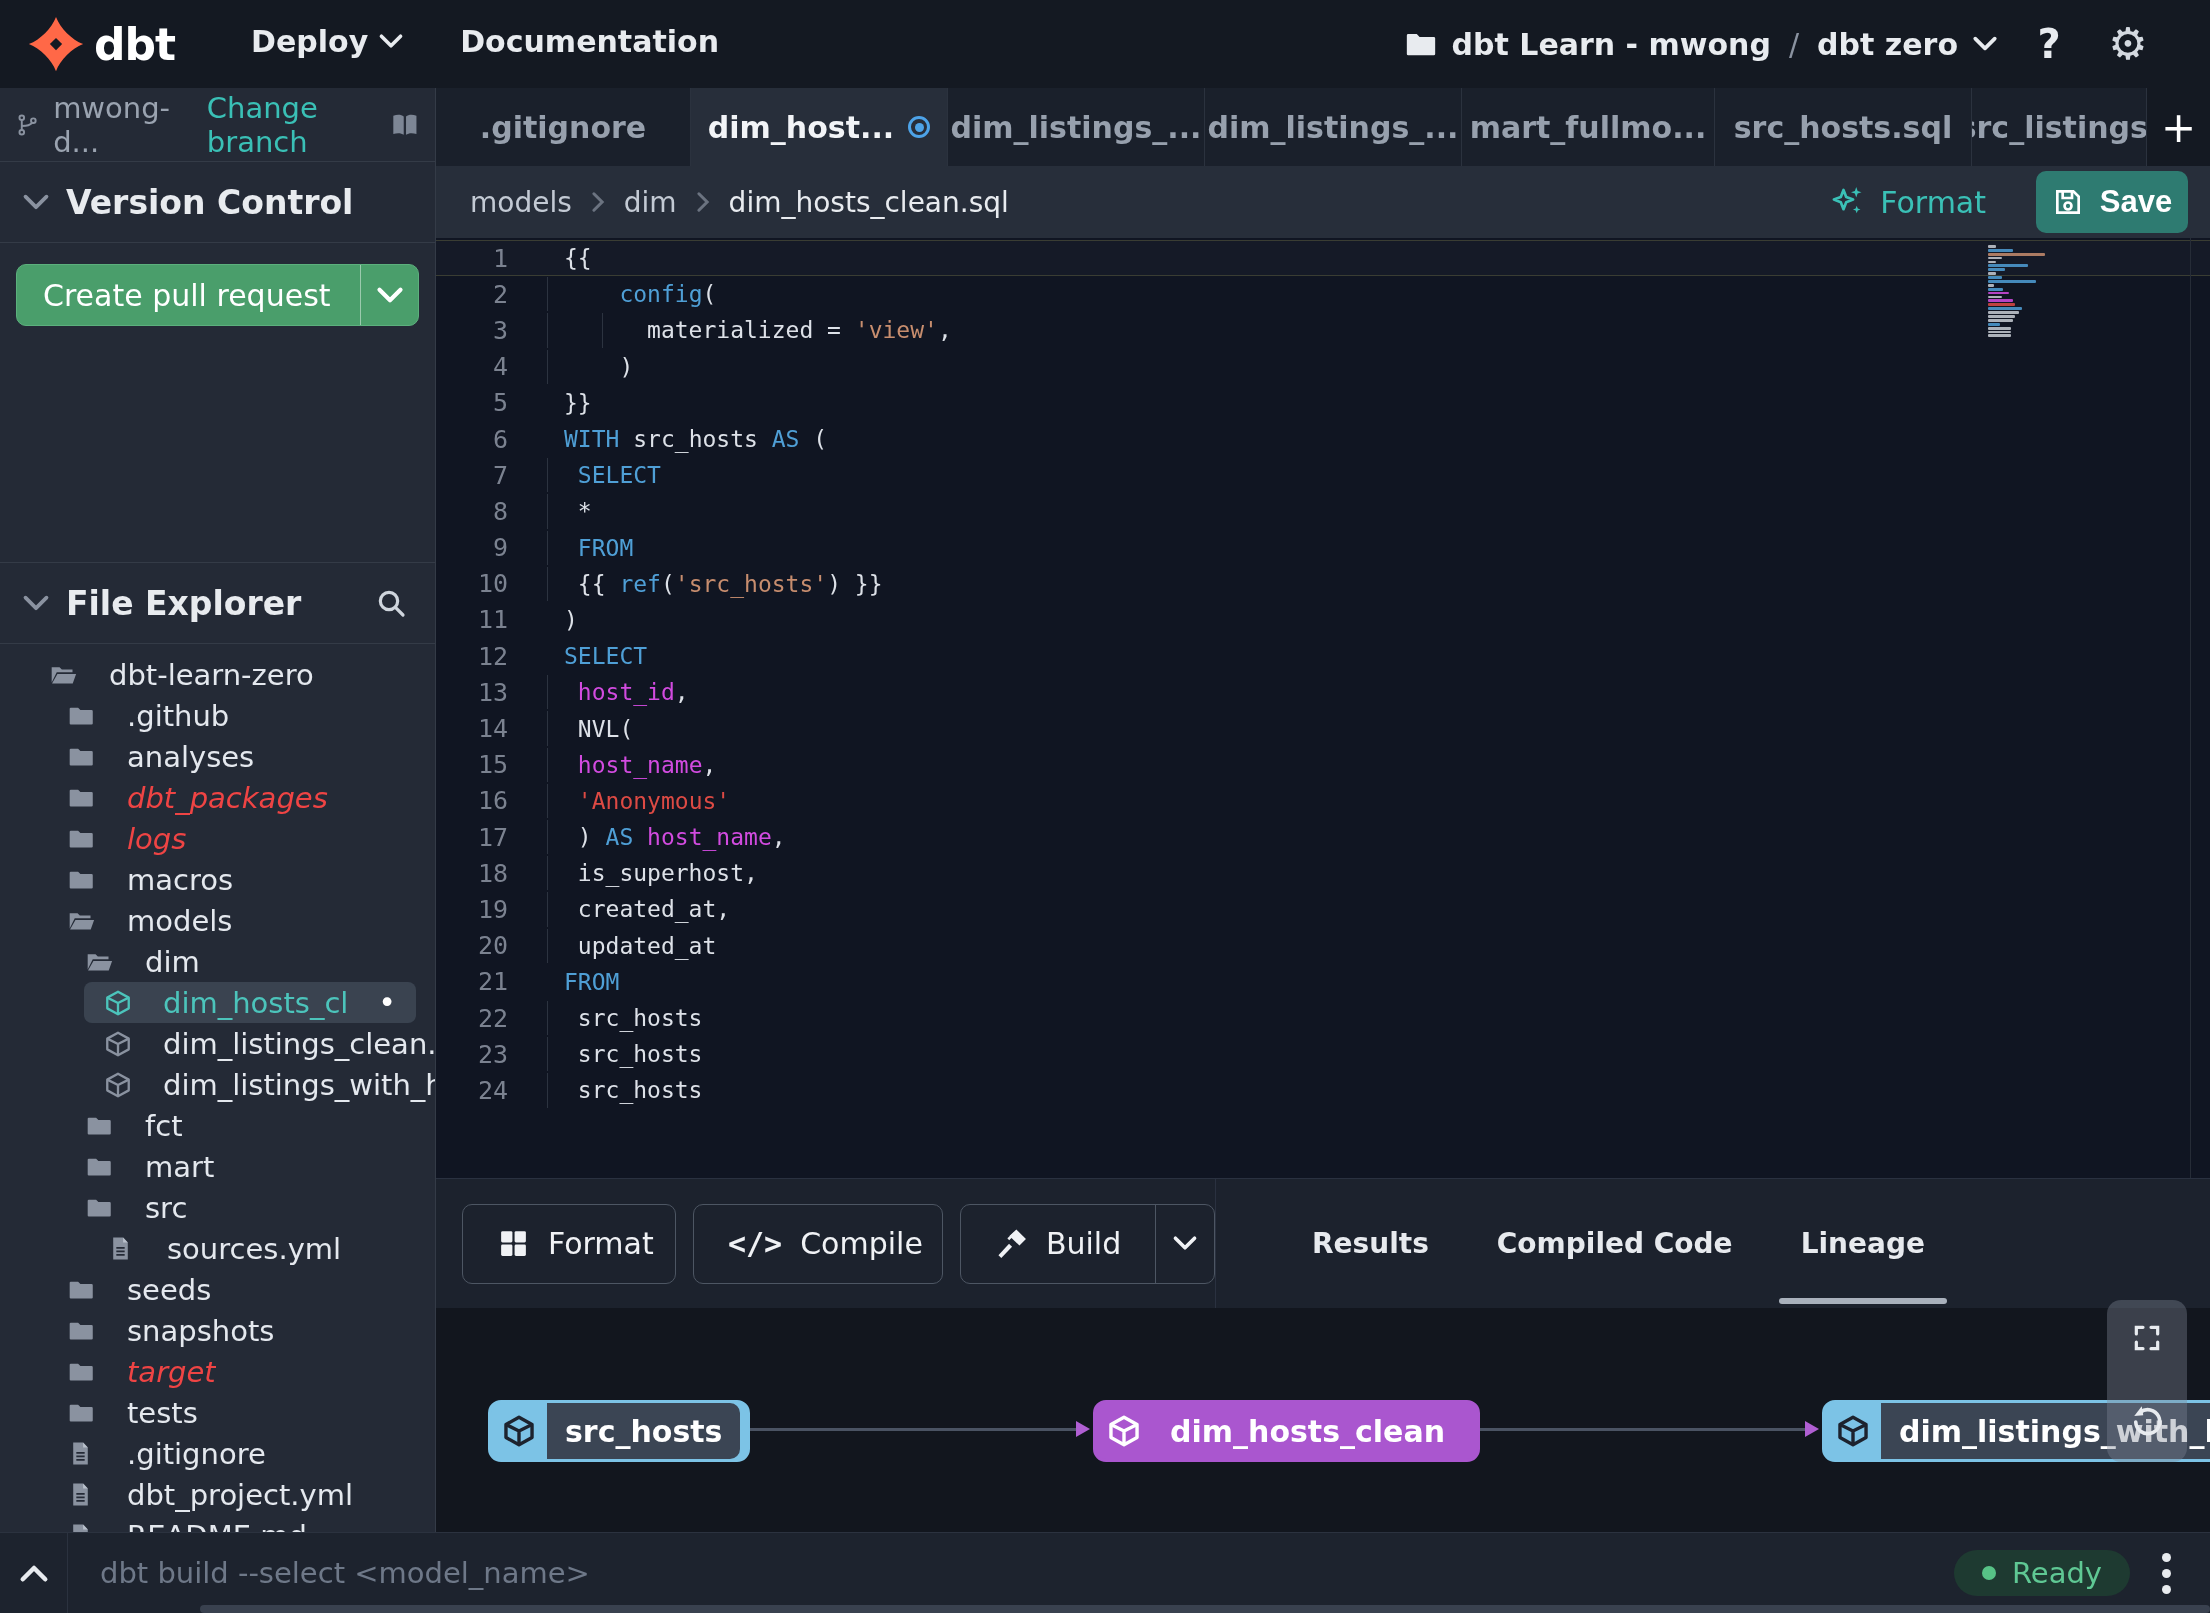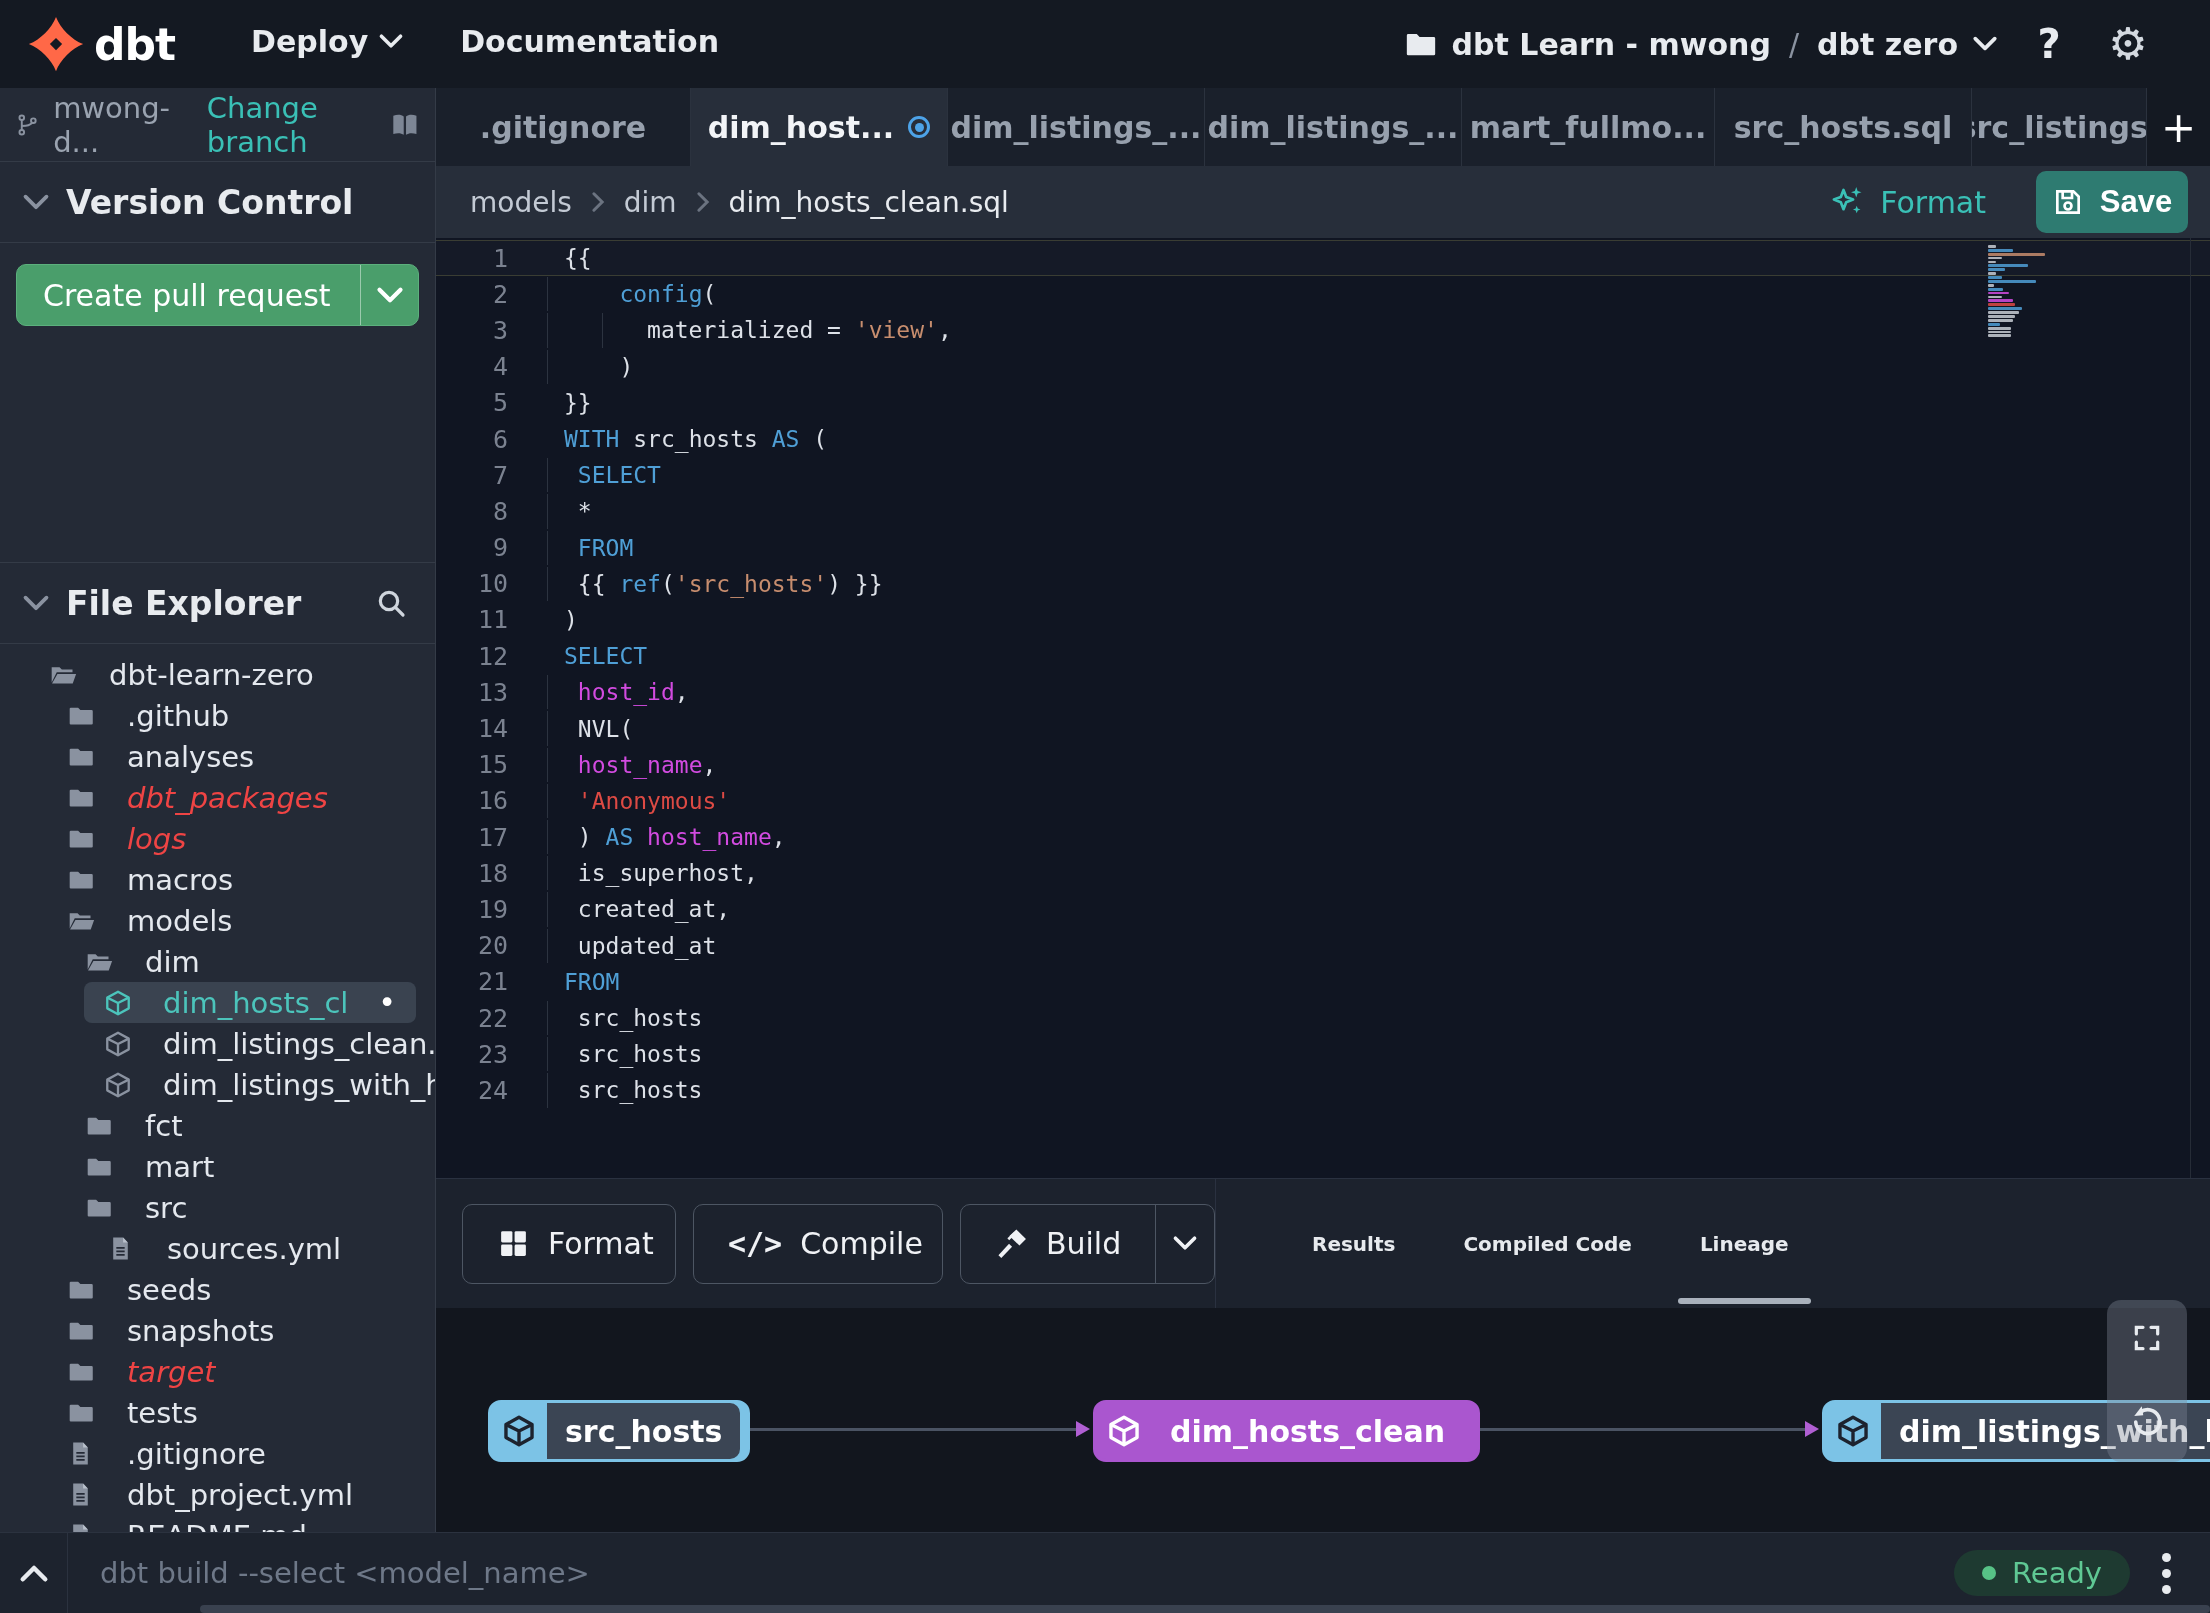--- a/index.html
+++ b/index.html
@@ -86,21 +86,21 @@
   .vrule { position:absolute; left:1754px; top:0; bottom:0; width:1px; background:#262c37; }
 
   
   .panel-head { height:130px; flex:none; background:#1c222d; border-top:1px solid #2a3140; display:flex; align-items:stretch; }
   .pbtns { width:780px; flex:none; display:flex; align-items:center; gap:17px; padding-left:26px; border-right:1px solid #2a3140; }
   .pbtn { height:80px; display:flex; align-items:stretch; border:1px solid #4d5663; border-radius:10px;
     color:#f0f2f5; cursor:pointer; background:transparent; overflow:hidden; }
   .pbtn-main { display:flex; align-items:center; gap:18px; padding:0 34px; font-size:30px; }
   .pbtn-chev { width:74px; border-left:1px solid #4d5663; display:flex; align-items:center; justify-content:center; }
   .ptabs { display:flex; align-items:stretch; margin-left:62px; }
-  .ptab { display:flex; align-items:center; padding:0 34px; font-size:20px; font-weight:bold; color:#e7eaee; cursor:pointer; position:relative; }
+  .ptab { display:flex; align-items:center; padding:0 34px; font-size:28px; font-weight:bold; color:#e7eaee; cursor:pointer; position:relative; }
   .ptab.active::after { content:""; position:absolute; left:12px; right:12px; bottom:4px; height:6px; background:#a9b1bc; border-radius:3px; }
   .codeglyph { font-family:"DejaVu Sans Mono",monospace; font-weight:bold; font-size:30px; }
 
   
   .canvas { height:224px; flex:none; background:#12161e; position:relative; }
   .lnode { position:absolute; top:92px; height:62px; display:flex; align-items:stretch; border-radius:13px; font-weight:bold; font-size:30px; color:#fff; cursor:pointer; }
   .lnode .nicon { width:56px; display:flex; align-items:center; justify-content:center; flex:none; }
   .lnode .nlabel { display:flex; align-items:center; padding:0 18px; white-space:nowrap; overflow:hidden; }
   .lnode.blue { background:#7cc3e6; border:3px solid #7cc3e6; }
   .lnode.blue .nicon { color:#1d232e; }

